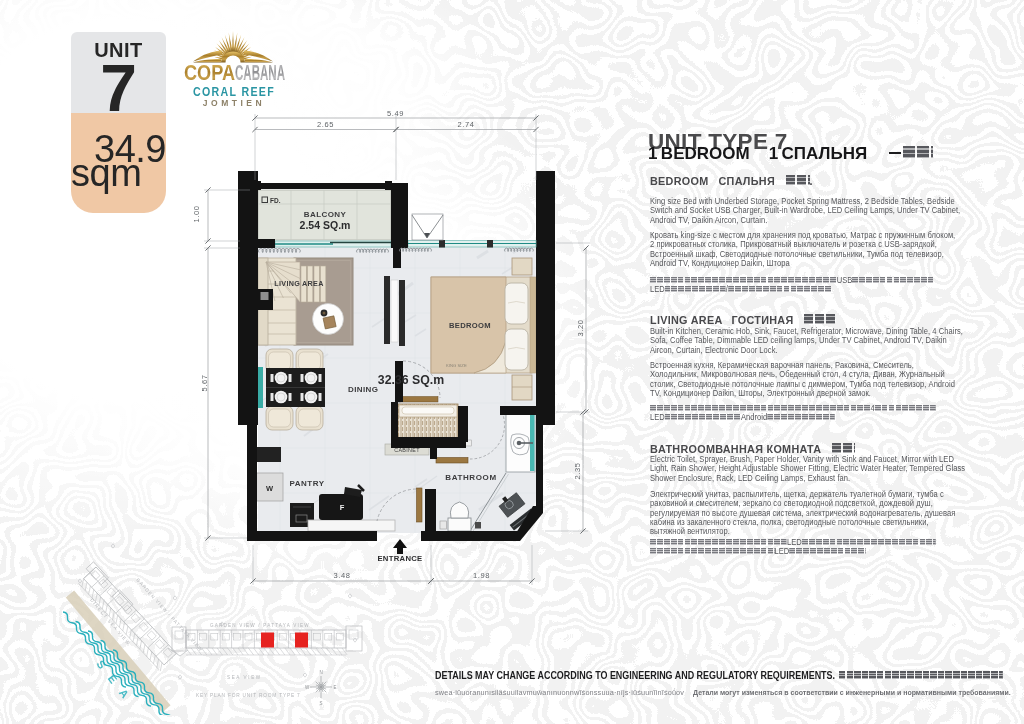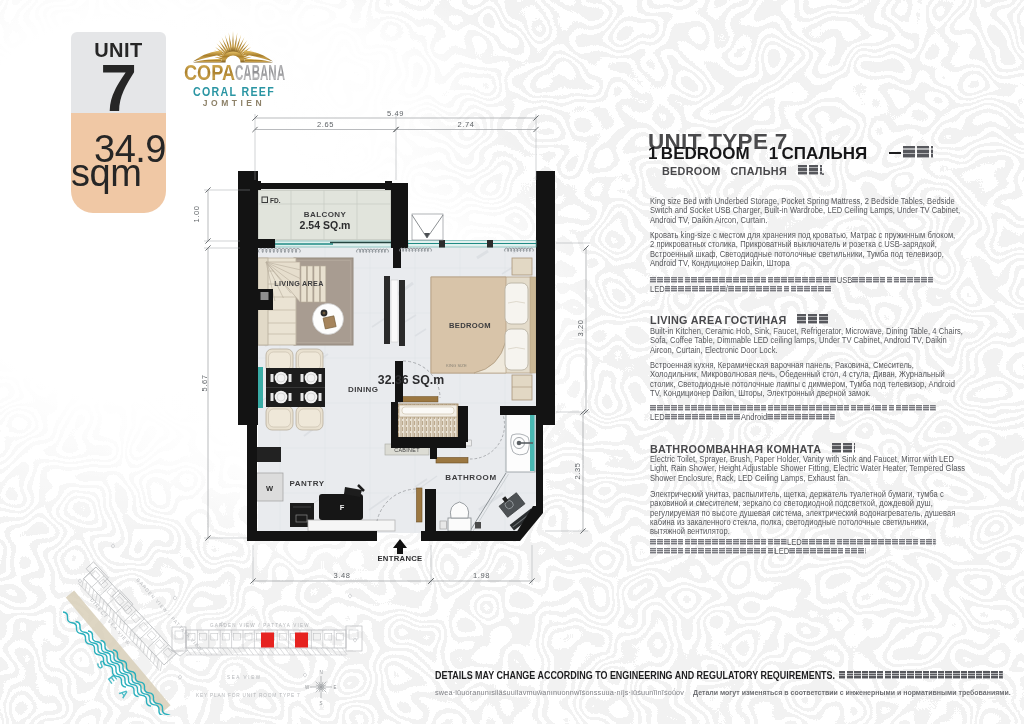--- a/index.html
+++ b/index.html
@@ -543,26 +543,26 @@
 <text x="0" y="-13" font-size="4.5" fill="#8f9295" text-anchor="middle">N</text>
 <text x="14" y="2" font-size="4.5" fill="#8f9295" text-anchor="middle">E</text>
 <text x="0" y="18" font-size="4.5" fill="#8f9295" text-anchor="middle">S</text>
 <text x="-14" y="2" font-size="4.5" fill="#8f9295" text-anchor="middle">W</text>
 </g>
 </svg>
 
 <div class="abs" style="left:648px;top:104px;font-weight:bold;font-size:22.5px;color:#4a4a4c;letter-spacing:0.3px;margin-top:25px;">UNIT TYPE 7</div>
 <div class="abs" style="left:648px;top:143px;font-weight:bold;font-size:17px;color:#161618;">1 BEDROOM<span style="margin-left:19px;">1 СПАЛЬНЯ</span><span style="margin-left:22px;display:inline-block;vertical-align:1px;"><span style="display:inline-block;width:12px;height:2.5px;background:#1d1d1f;vertical-align:4px;"></span><span class="zh" style="font-size:14px;width:2.1em;margin-left:2px;"></span></span></div>
 
-<div class="hdr" style="top:165px;margin-left:12px;">BEDROOM<span style="margin-left:10px;">СПАЛЬНЯ</span><span class="zh" style="font-size:11px;width:2.15em;margin-left:11px;"></span><span style="color:#3e3e42;">.</span></div>
+<div class="hdr" style="top:175px;">BEDROOM<span style="margin-left:10px;">СПАЛЬНЯ</span><span class="zh" style="font-size:11px;width:2.15em;margin-left:11px;"></span><span style="color:#3e3e42;">.</span></div>
 <div class="bdy" style="top:197px;">King size Bed with Underbed Storage, Pocket Spring Mattress, 2 Bedside Tables, Bedside<br>Switch and Socket USB Charger, Built-in Wardrobe, LED Ceiling Lamps, Under TV Cabinet,<br>Android TV, Daikin Aircon, Curtain.</div>
 <div class="bdy" style="top:231px;">Кровать king-size с местом для хранения под кроватью, Матрас с пружинным блоком,<br>2 прикроватных столика, Прикроватный выключатель и розетка с USB-зарядкой,<br>Встроенный шкаф, Светодиодные потолочные светильники, Тумба под телевизор,<br>Android TV, Кондиционер Daikin, Штора</div>
 <div class="bdy" style="top:276px;"><span class="zhl" style="font-size:7.6px;width:27.0em;"></span>USB<span class="zhl" style="font-size:7.6px;width:11.6em;"></span><br>LED<span class="zhl" style="font-size:7.6px;width:8.8em;"></span>/<span class="zhl" style="font-size:7.6px;width:14.9em;"></span></div>
 
-<div class="hdr" style="top:314px;">LIVING AREA<span style="margin-left:2px;">ГОСТИНАЯ</span><span class="zh" style="font-size:11px;width:2.9em;margin-left:10px;"></span></div>
+<div class="hdr" style="top:314px;">LIVING AREA<span style="margin-left:9px;">ГОСТИНАЯ</span><span class="zh" style="font-size:11px;width:2.9em;margin-left:10px;"></span></div>
 <div class="bdy" style="top:327px;">Built-in Kitchen, Ceramic Hob, Sink, Faucet, Refrigerator, Microwave, Dining Table, 4 Chairs,<br>Sofa, Coffee Table, Dimmable LED ceiling lamps, Under TV Cabinet, Android TV, Daikin<br>Aircon, Curtain, Electronic Door Lock.</div>
 <div class="bdy" style="top:361px;">Встроенная кухня, Керамическая варочная панель, Раковина, Смеситель,<br>Холодильник, Микроволновая печь, Обеденный стол, 4 стула, Диван, Журнальный<br>столик, Светодиодные потолочные лампы с диммером, Тумба под телевизор, Android<br>TV, Кондиционер Daikin, Шторы, Электронный дверной замок.</div>
 <div class="bdy" style="top:404px;"><span class="zhl" style="font-size:7.6px;width:31.9em;"></span>4<span class="zhl" style="font-size:7.6px;width:8.8em;"></span><br>LED<span class="zhl" style="font-size:7.6px;width:11.0em;"></span>Android<span class="zhl" style="font-size:7.6px;width:9.7em;"></span></div>
 
 <div class="hdr" style="top:443px;">BATHROOM<span style="">ВАННАЯ КОМНАТА</span><span class="zh" style="font-size:11px;width:2.1em;margin-left:11px;"></span></div>
 <div class="bdy" style="top:455px;">Electric Toilet, Sprayer, Brush, Paper Holder, Vanity with Sink and Faucet, Mirror with LED<br>Light, Rain Shower, Height Adjustable Shower Fitting, Electric Water Heater, Tempered Glass<br>Shower Enclosure, Rack, LED Ceiling Lamps, Exhaust fan.</div>
 <div class="bdy" style="top:490px;">Электрический унитаз, распылитель, щетка, держатель туалетной бумаги, тумба с<br>раковиной и смесителем, зеркало со светодиодной подсветкой, дождевой душ,<br>регулируемая по высоте душевая система, электрический водонагреватель, душевая<br>кабина из закаленного стекла, полка, светодиодные потолочные светильники,<br>вытяжной вентилятор.</div>
 <div class="bdy" style="top:538px;"><span class="zhl" style="font-size:7.6px;width:19.8em;"></span>LED<span class="zhl" style="font-size:7.6px;width:19.4em;"></span><br><span class="zhl" style="font-size:7.6px;width:18.0em;"></span>LED<span class="zhl" style="font-size:7.6px;width:11.0em;"></span></div>
 
 <div class="abs" style="left:435px;top:669px;font-size:10.6px;font-weight:bold;color:#1c1c1e;white-space:nowrap;transform:scaleX(0.845);transform-origin:0 0;">DETAILS MAY CHANGE ACCORDING TO ENGINEERING AND REGULATORY REQUIREMENTS.<span class="zh" style="font-size:9px;width:21.5em;margin-left:5px;font-weight:normal;"></span></div>

